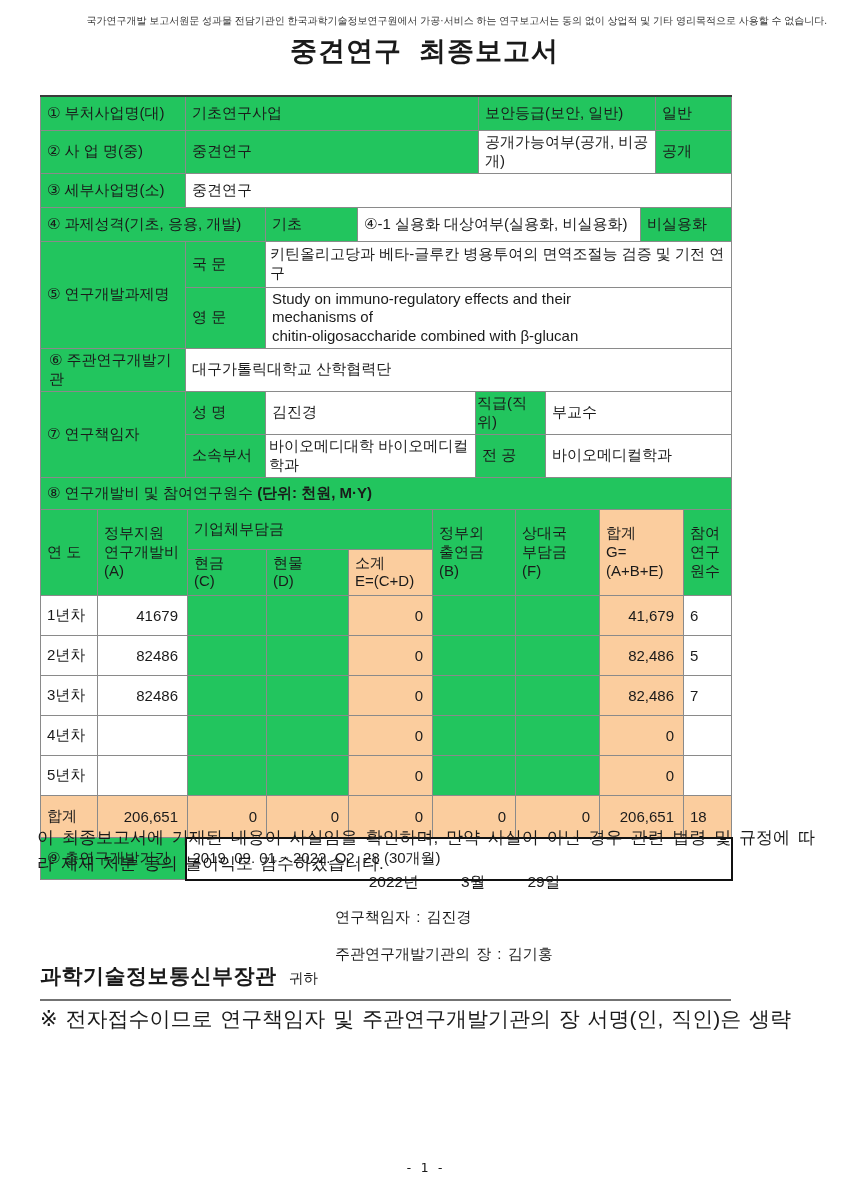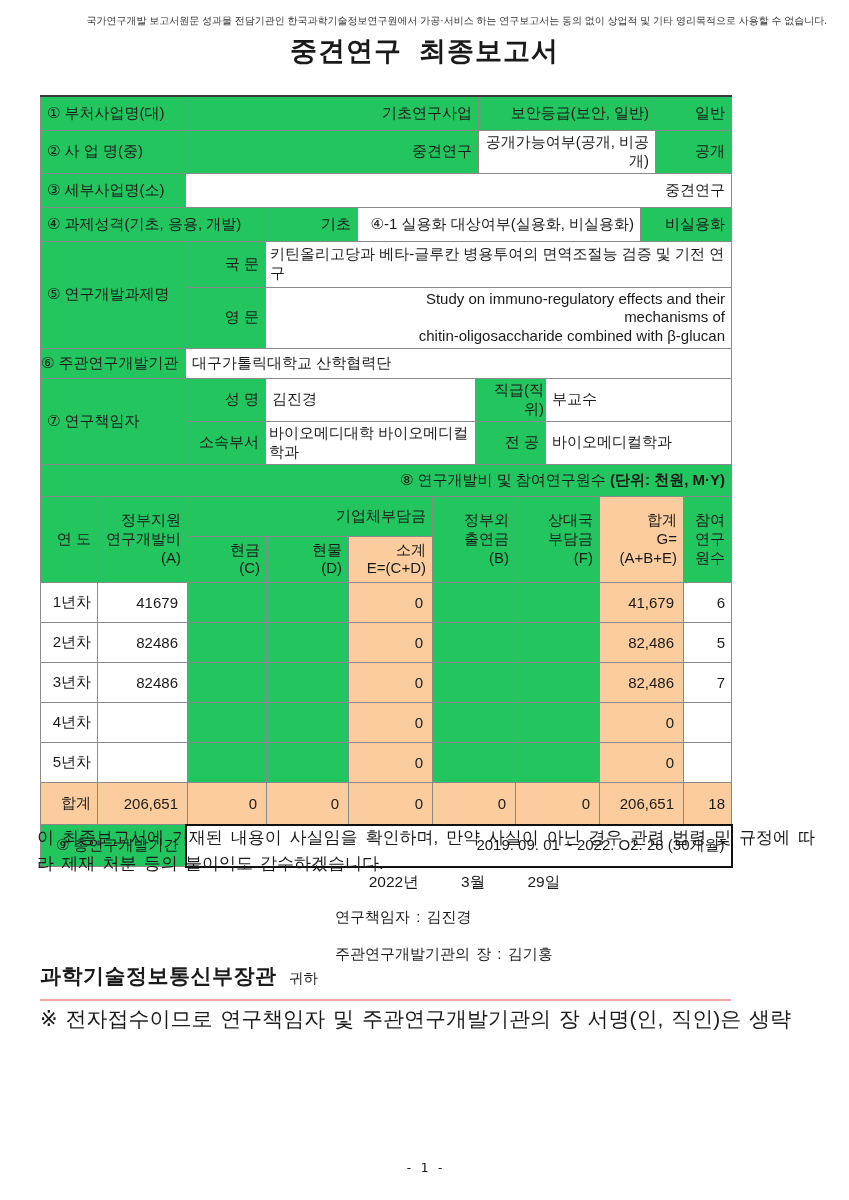--- a/index.html
+++ b/index.html
@@ -13,37 +13,37 @@
     font-size:27px;font-weight:bold;letter-spacing:1px;white-space:pre;}
   .doc{position:absolute;left:40px;top:95px;width:691px;}
   table.tbl{border-collapse:collapse;table-layout:fixed;width:691px;}
   table.tbl + table.tbl{margin-top:-1px;}
   table.first{border-top:2px solid #3a3a3a;}
   .tbl td{border:1px solid #8a8a8a;font-size:15px;padding:2px 6px;vertical-align:middle;
     overflow:hidden;}
   .g{background:#22c55e;}
   .w{background:#ffffff;}
   .o{background:#fbcd9e;margin-left:30px;}
-  .c{text-align:right;}
+  .c{text-align:left;}
   .l{text-align:left;}
   .r{text-align:right;padding-right:9px !important;}
   .ml{white-space:pre-line;line-height:1.25;}
   .small{font-size:14px;}
   .thick{border:2px solid #111 !important;}
   .sec-title{font-size:15px;}
   .sec-unit{font-weight:bold;}
   .statement{position:absolute;left:37px;top:808px;width:778px;font-size:17px;
     line-height:1.55;word-spacing:2.5px;text-align:justify;}
   .date-line{position:absolute;left:0;top:872px;width:849px;text-align:center;
     padding-left:80px;box-sizing:border-box;font-size:15.5px;}
   .date-line span{margin:0 19px;}
   .pi-line{position:absolute;left:335px;top:908px;font-size:15px;word-spacing:2px;}
   .head-line{position:absolute;left:335px;top:945px;font-size:15px;word-spacing:2px;}
   .minister-block{position:absolute;left:40px;top:962px;width:691px;
-    border-bottom:2px solid #fca5a5;padding-bottom:9px;}
+    border-bottom:2px solid #737373;padding-bottom:9px;}
   .minister{font-size:21px;font-weight:bold;letter-spacing:0.5px;}
   .honorific{font-size:14.5px;margin-left:8px;font-weight:normal;}
   .note{position:absolute;left:40px;top:1005px;width:760px;font-size:21px;word-spacing:2px;}
   .page-num{position:absolute;left:0;top:1160px;width:849px;text-align:center;
     font-size:13px;font-family:"DejaVu Sans Mono","Liberation Mono",monospace;}
 </style>
 </head>
 <body>
 
 <div class="notice">국가연구개발 보고서원문 성과물 전담기관인 한국과학기술정보연구원에서 가공·서비스 하는 연구보고서는 동의 없이 상업적 및 기타 영리목적으로 사용할 수 없습니다.</div>
@@ -125,21 +125,21 @@
   </tbody>
     </table>
 
   <table class="tbl">
     <colgroup>
         <col style="width:145px">
         <col style="width:546px">
       </colgroup>
     <tbody>
         <tr style="height:30px">
-      <td class="g l" style="padding-left:0;">⑥ 주관연구개발기관</td>
+      <td class="g l" style="padding-left:8px;">⑥ 주관연구개발기관</td>
       <td class="w l">대구가톨릭대학교 산학협력단</td>
     </tr>
   </tbody>
     </table>
 
   <table class="tbl">
     <colgroup>
         <col style="width:145px">
         <col style="width:80px">
         <col style="width:210px">

